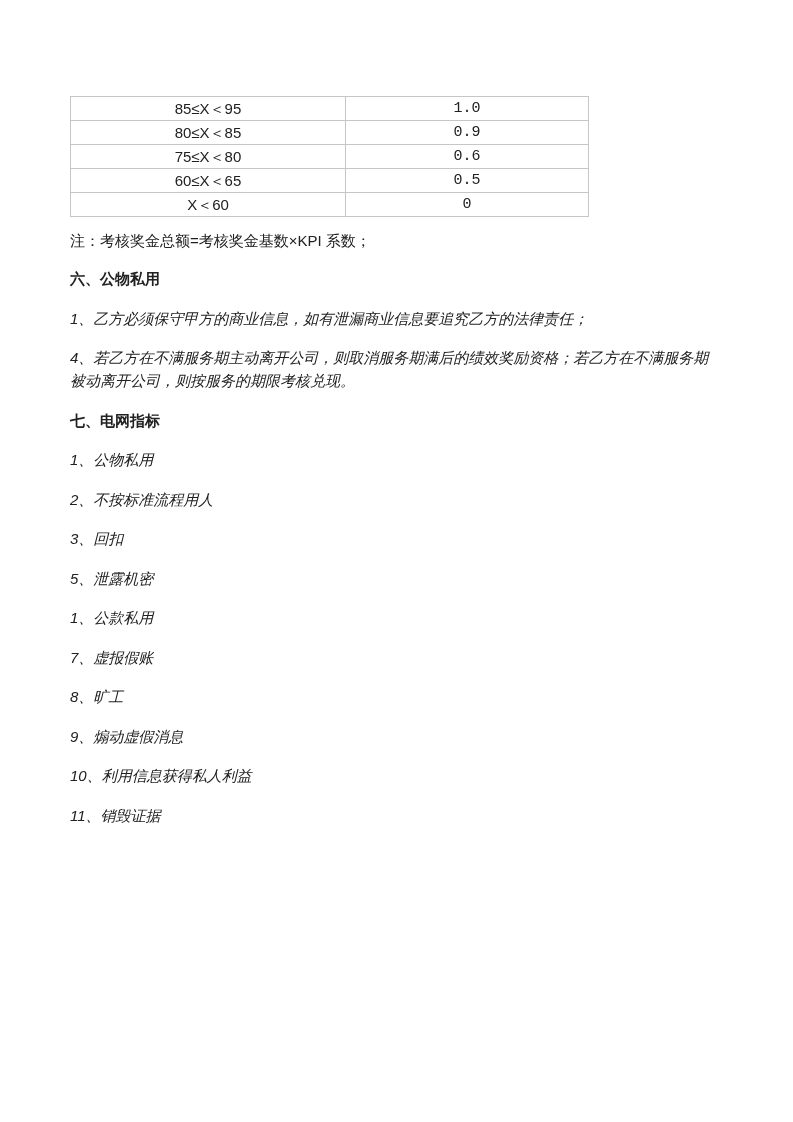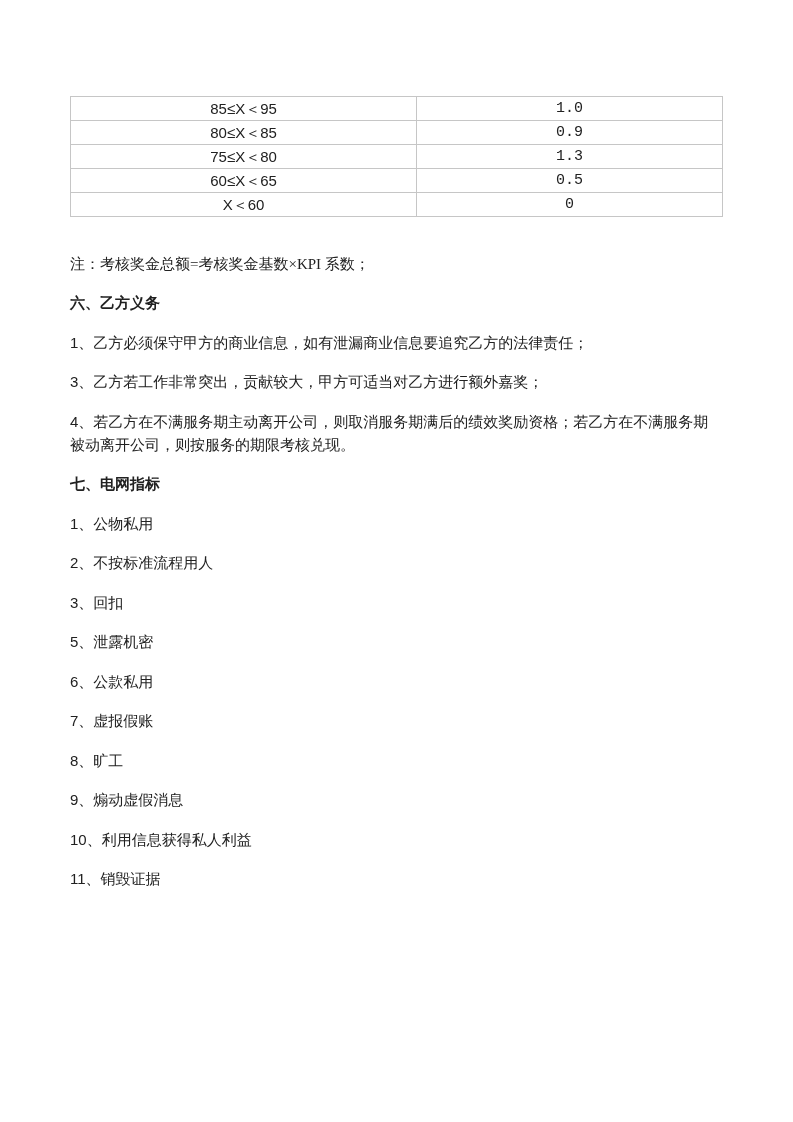--- a/index.html
+++ b/index.html
@@ -16,92 +16,91 @@
     box-sizing: border-box;
     padding: 96px 70px 0 70px;
     font-family: "Liberation Sans", "DejaVu Sans", sans-serif;
     color: #212121;
     font-size: 15px;
     overflow: hidden;
   }
   table.kpi-table {
     border-collapse: collapse;
     table-layout: fixed;
-    width: 653px;
+    width: 519px;
   }
   table.kpi-table td {
     border: 1px solid #c6c6c6;
     height: 23px;
     padding: 0;
     text-align: center;
     vertical-align: middle;
     font-size: 15px;
     line-height: 23px;
     background: #ffffff;
   }
   td.range-cell { width: 53.1%; }
   td.coef-cell  { width: 46.9%; font-family: Liberation Mono, monospace; }
   .note {
-    margin: 36px 0 15px 0;
+    margin: 12px 0 15px 0;
     line-height: 23px;
-    font-family: Liberation Serif, serif;
   }
   .sec-heading {
     font-size: 15px;
     font-weight: bold;
     margin: 0 0 16.5px 0;
     line-height: 23px;
   }
   .item {
     margin: 0 0 16.5px 0;
     line-height: 23px;
+    font-style: italic;
   }
 </style>
 </head>
 <body>
 
 <div class="page">
 
   <table class="kpi-table">
     <tbody>
       <tr>
         <td class="range-cell">85≤X＜95</td>
         <td class="coef-cell">1.0</td>
       </tr>
       <tr>
         <td class="range-cell">80≤X＜85</td>
         <td class="coef-cell">0.9</td>
       </tr>
       <tr>
         <td class="range-cell">75≤X＜80</td>
-        <td class="coef-cell">1.3</td>
+        <td class="coef-cell">0.6</td>
       </tr>
       <tr>
         <td class="range-cell">60≤X＜65</td>
         <td class="coef-cell">0.5</td>
       </tr>
       <tr>
         <td class="range-cell">X＜60</td>
         <td class="coef-cell">0</td>
       </tr>
     </tbody>
   </table>
 
   <p class="note">注：考核奖金总额=考核奖金基数×KPI 系数；</p>
 
-  <h2 class="sec-heading">六、乙方义务</h2>
+  <h2 class="sec-heading">六、公物私用</h2>
   <p class="item">1、乙方必须保守甲方的商业信息，如有泄漏商业信息要追究乙方的法律责任；</p>
-  <p class="item">3、乙方若工作非常突出，贡献较大，甲方可适当对乙方进行额外嘉奖；</p>
   <p class="item">4、若乙方在不满服务期主动离开公司，则取消服务期满后的绩效奖励资格；若乙方在不满服务期被动离开公司，则按服务的期限考核兑现。</p>
 
   <h2 class="sec-heading">七、电网指标</h2>
   <p class="item">1、公物私用</p>
   <p class="item">2、不按标准流程用人</p>
   <p class="item">3、回扣</p>
   <p class="item">5、泄露机密</p>
-  <p class="item">6、公款私用</p>
+  <p class="item">1、公款私用</p>
   <p class="item">7、虚报假账</p>
   <p class="item">8、旷工</p>
   <p class="item">9、煽动虚假消息</p>
   <p class="item">10、利用信息获得私人利益</p>
   <p class="item">11、销毁证据</p>
 
 </div>
 
 </body></html>

